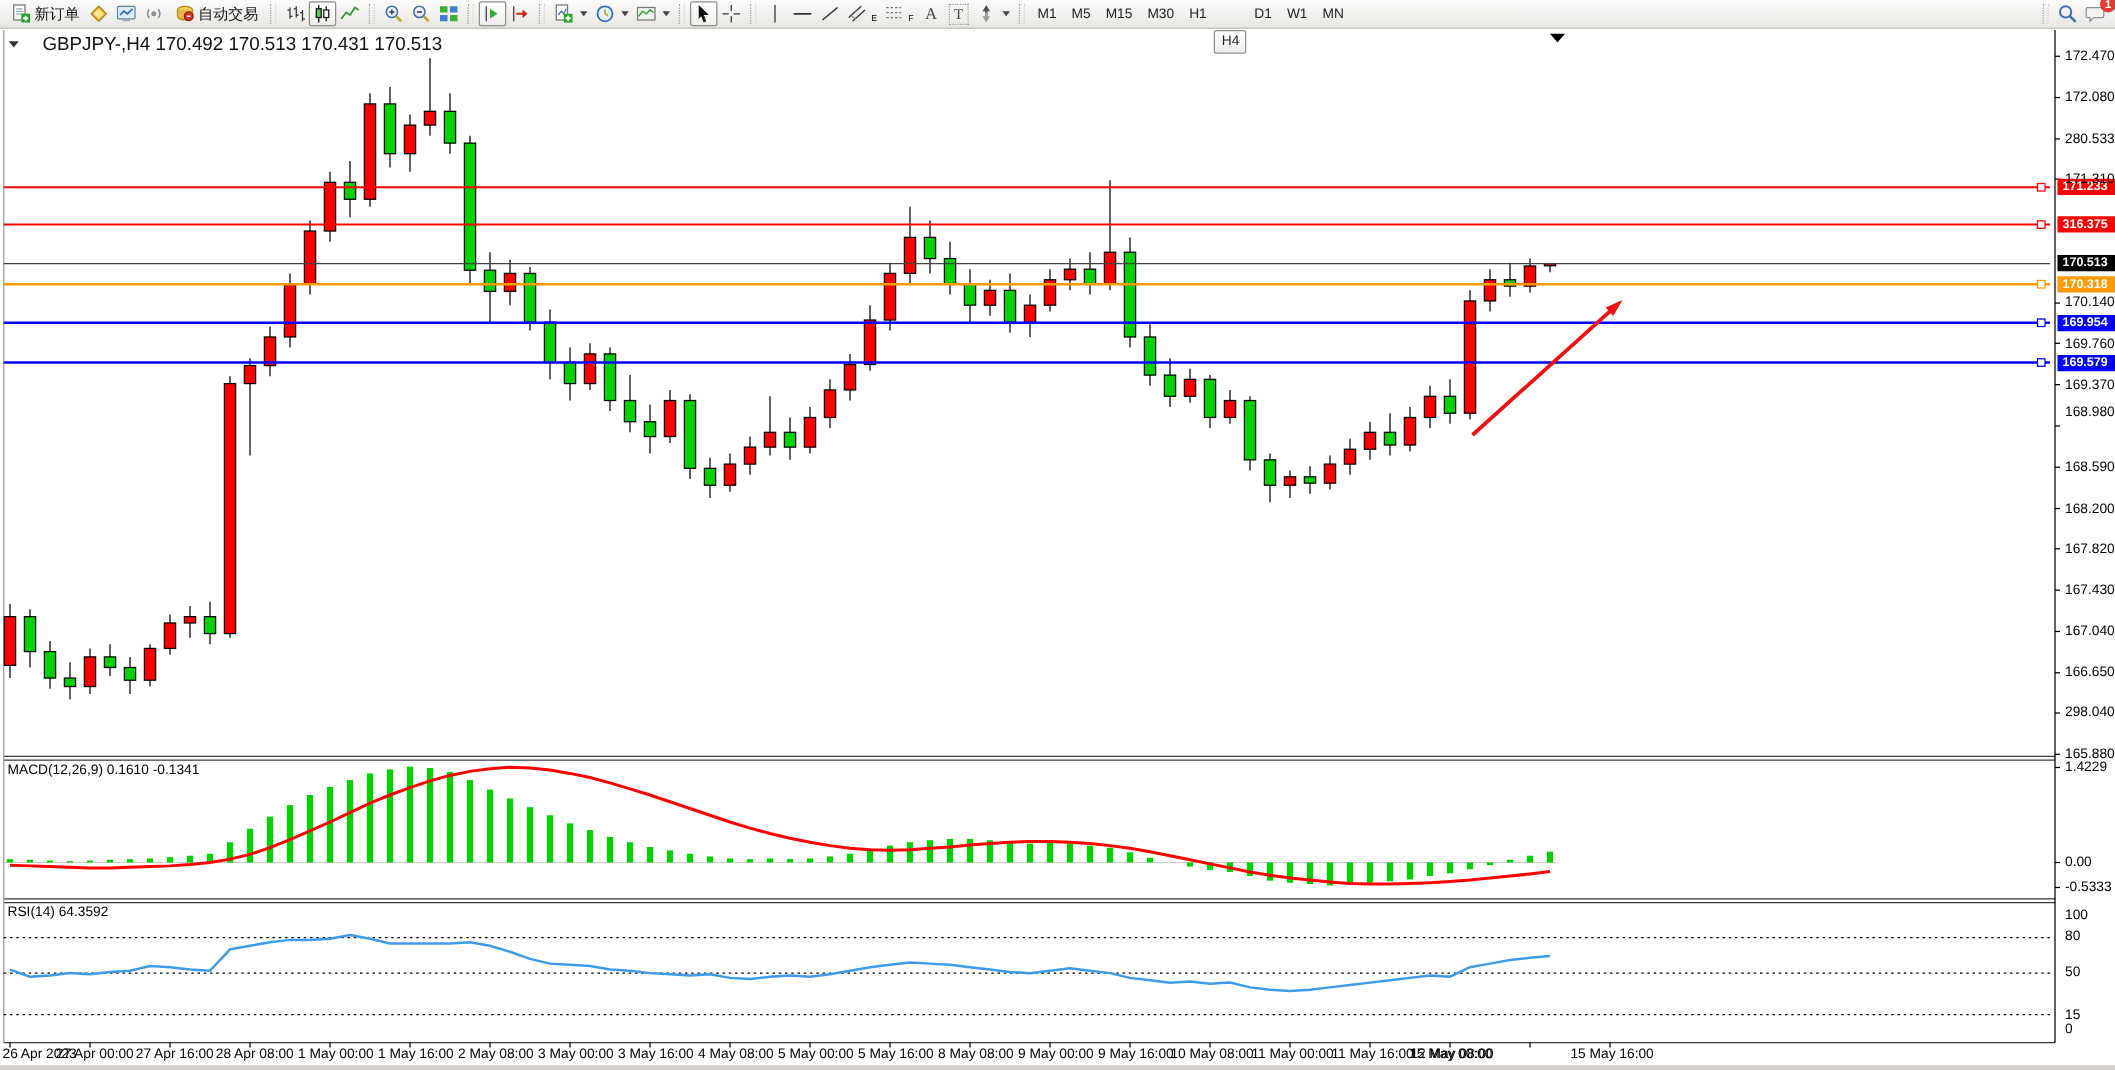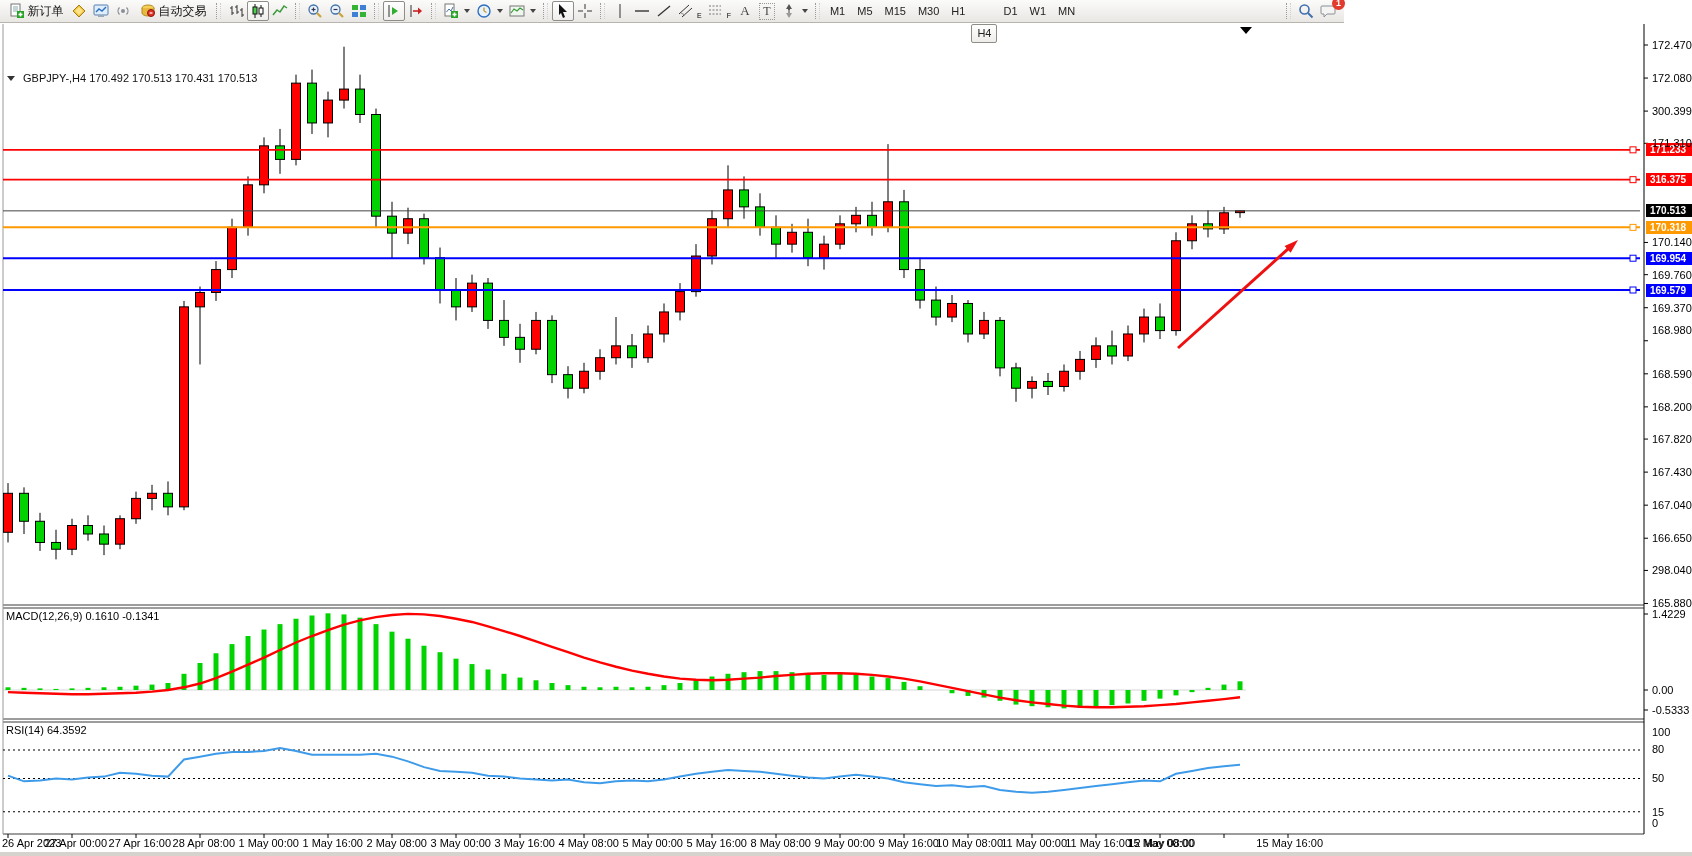--- a/index.html
+++ b/index.html
@@ -1,19 +1,19 @@
 <!DOCTYPE html>
 <html><head>
 <meta charset="utf-8">
 <style>
   * { margin:0; padding:0; box-sizing:border-box; }
   html,body { width:1692px; height:856px; overflow:hidden; background:#fff;
     font-family:"Liberation Sans", sans-serif; }
   
-  .toolbar { position:absolute; left:0; top:0; width:1344px; height:23px;
+  .toolbar { position:absolute; left:0; top:0; width:1692px; height:23px;
     background:linear-gradient(#fbfbfa,#e9e7e4); border-bottom:1px solid #b8b5af;
     display:flex; align-items:center; padding:0 4px; z-index:10; }
   .grp { display:flex; align-items:center; height:22px; }
   .grp::before { content:""; display:block; width:3px; height:16px; margin:0 4px;
     border-left:1px dotted #9a9a9a; border-right:1px dotted #cfcfcf; }
   .grp.first::before { display:none; }
   .tbtn { display:flex; align-items:center; justify-content:center; gap:3px;
     min-width:22px; height:20px; padding:0 2px; border:1px solid transparent;
     background:transparent; cursor:default; font-family:inherit; }
   .tbtn.active { background:linear-gradient(#ffffff,#efeeec); border:1px solid #8f8d88; border-radius:2px; }
@@ -27,22 +27,22 @@
     background:#e23a2e; color:#fff; font-size:9px; line-height:13px; text-align:center; padding:0 2px; font-weight:bold; }
   .chatwrap { position:relative; }
   
   #chart-svg { position:absolute; left:0; top:0; z-index:1; }
   #labels { position:absolute; left:0; top:0; width:1692px; height:856px; z-index:5; pointer-events:none; }
   .axlbl { position:absolute; font-size:11px; color:#000; white-space:nowrap; }
   .tag { position:absolute; left:1646px; width:63px; height:13px; color:#fff;
     font-size:10px; font-weight:bold; line-height:13px; padding-left:4px; }
   .tlabel { position:absolute; top:837px; font-size:11px; color:#000; width:70px;
     text-align:right; white-space:nowrap; }
-  .title { position:absolute; left:7px; top:27px; font-size:11px; color:#111;
-    display:flex; align-items:center; gap:8px; z-index:6;margin-top:45px; }
+  .title { position:absolute; left:7px; top:27px; font-size:15px; color:#111;
+    display:flex; align-items:center; gap:19px; z-index:6; }
   .menu-glyph { width:0; height:0; border-left:4px solid transparent; border-right:4px solid transparent;
     border-top:5px solid #333; }
   .indlabel { position:absolute; font-size:11px; color:#000; z-index:6; }
   .bottomstrip { position:absolute; left:0; top:852px; width:1692px; height:4px; background:#d6d3ce; }
   .leftstrip { position:absolute; left:0; top:23px; width:3px; height:829px; background:#d6d3ce; }
 </style>
 </head>
 <body>
 
 <div class="toolbar">
@@ -593,21 +593,21 @@
 
 <div id="labels">
     <div class="tag" style="top: 143.331px; background: rgb(255, 0, 0);">171.233</div>
     <div class="tag" style="top: 173.161px; background: rgb(255, 0, 0);">316.375</div>
     <div class="tag" style="top: 204.348px; background: rgb(0, 0, 0);">170.513</div>
     <div class="tag" style="top: 220.873px; background: rgb(255, 153, 0);">170.318</div>
     <div class="tag" style="top: 251.721px; background: rgb(0, 0, 255);">169.954</div>
     <div class="tag" style="top: 283.501px; background: rgb(0, 0, 255);">169.579</div>
     <div class="axlbl" style="left: 1652px; top: 39px;">172.470</div>
     <div class="axlbl" style="left: 1652px; top: 72.0509px;">172.080</div>
-    <div class="axlbl" style="left: 1652px; top: 105.102px;">300.399</div>
+    <div class="axlbl" style="left: 1652px; top: 105.102px;">280.533</div>
     <div class="axlbl" style="left: 1652px; top: 137.305px;">171.310</div>
     <div class="axlbl" style="left: 1652px; top: 236.458px;">170.140</div>
     <div class="axlbl" style="left: 1652px; top: 268.662px; text-align: right;">169.760</div>
     <div class="axlbl" style="left: 1652px; top: 301.713px;">169.370</div>
     <div class="axlbl" style="left: 1652px; top: 324px;">168.980</div>
     <div class="axlbl" style="left: 1652px; top: 367.814px;">168.590</div>
     <div class="axlbl" style="left: 1652px; top: 400.865px;">168.200</div>
     <div class="axlbl" style="left: 1652px; top: 433.069px;">167.820</div>
     <div class="axlbl" style="left: 1652px; top: 466.12px;">167.430</div>
     <div class="axlbl" style="left: 1652px; top: 499.171px;">167.040</div>

